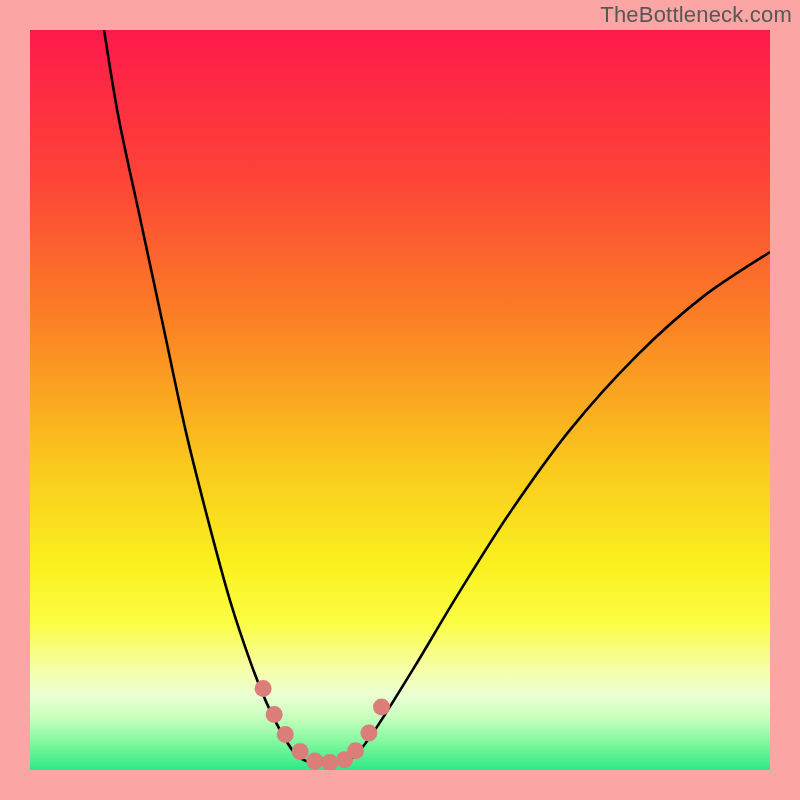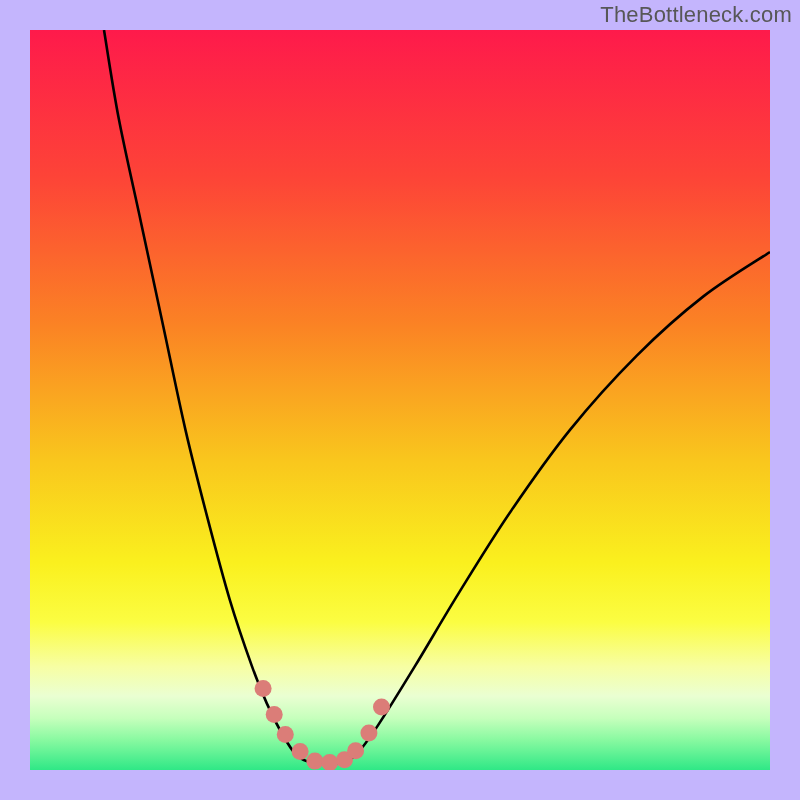--- a/index.html
+++ b/index.html
@@ -8,21 +8,21 @@
     width: 800px;
     height: 800px;
     background: #000;
     overflow: hidden;
     font-family: Arial, Helvetica, sans-serif;
   }
   .frame {
     position: relative;
     width: 800px;
     height: 800px;
-    background: #c4b5fd;
+    background: #fca5a5;
   }
   .watermark {
     position: absolute;
     top: 2px;
     right: 8px;
     color: #575757;
     font-size: 22px;
     font-weight: 500;
     letter-spacing: 0.2px;
     z-index: 10;

